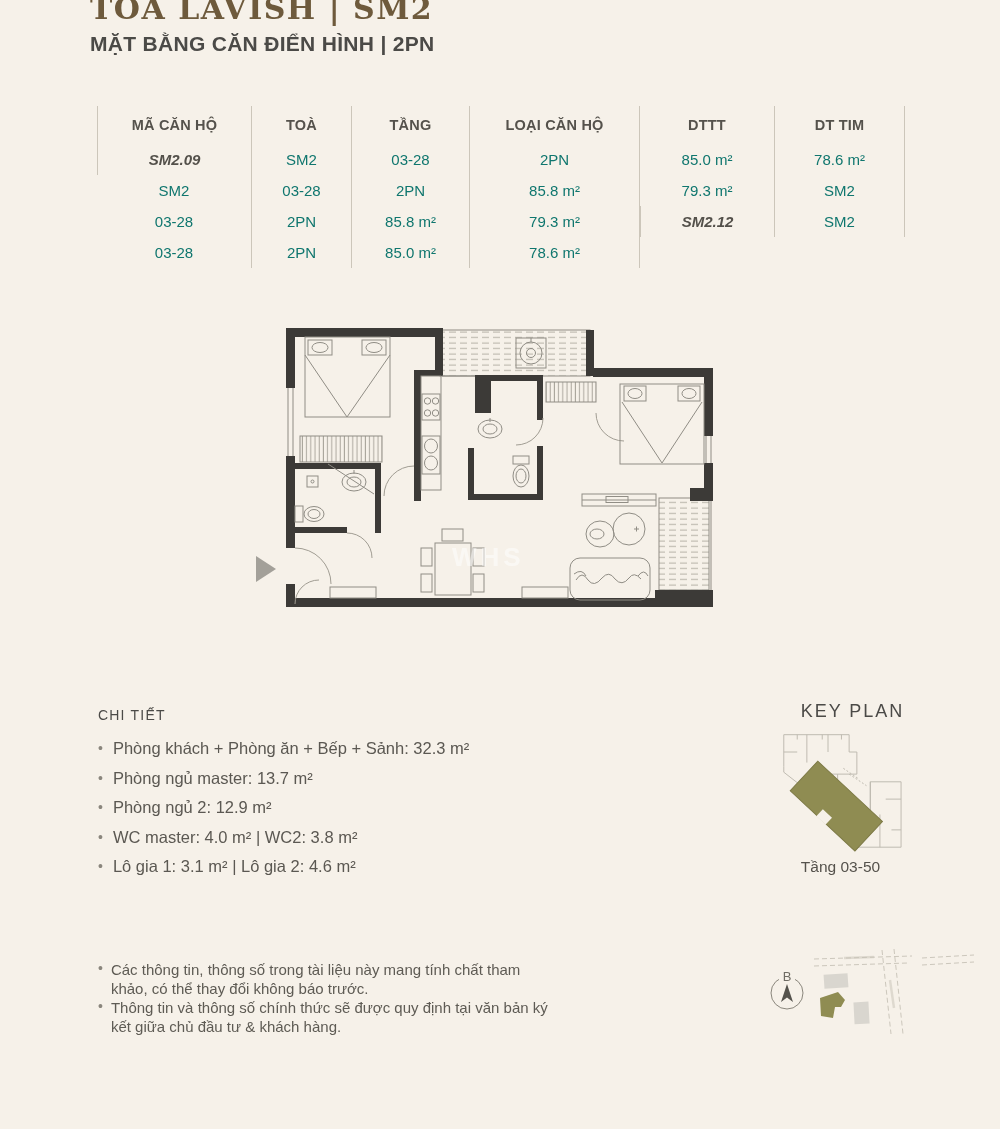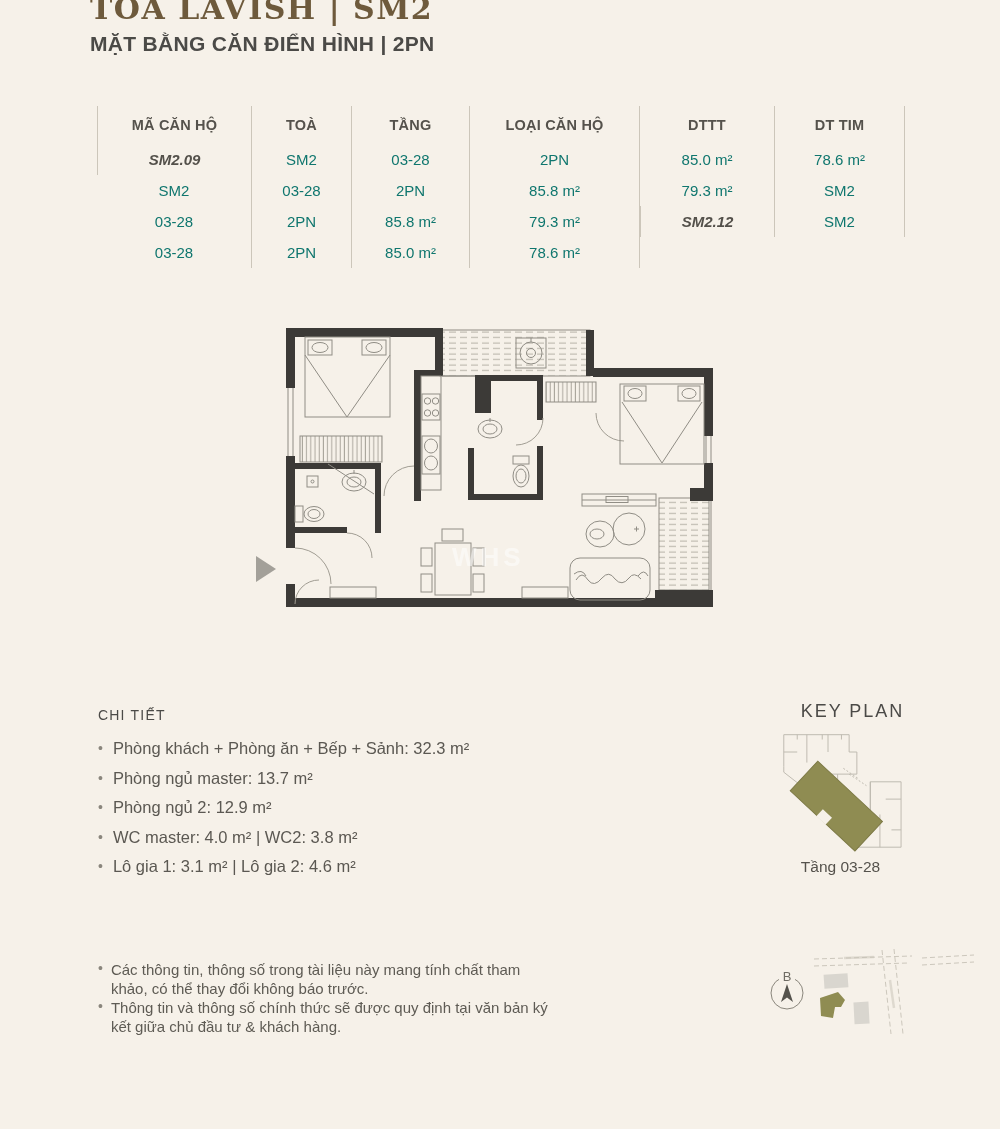--- a/index.html
+++ b/index.html
@@ -297,21 +297,21 @@
       <path d="M20,9 v5 M46,9 v5 M66,9 v5"></path>
       <path d="M96,58 H128 V126 H78 V92 H96 Z"></path>
       <path d="M96,58 V92 H78 M106,92 V126 M128,76 H112 M128,108 H118"></path>
       <path d="M74,50 L92,62 M68,44 L84,55" stroke-dasharray="2,2"></path>
     </g>
     <g transform="rotate(43 60 84)">
       <rect x="14" y="62" width="92" height="42" fill="#8f8c52" stroke="#7d7a46"></rect>
       <rect x="52" y="95" width="13" height="10" fill="#f6f1e9"></rect>
     </g>
   </svg>
-  <div class="keyplan-caption">Tầng 03-28</div>
+  <div class="keyplan-caption">Tầng 03-50</div>
 
   <div class="notes">
     <div class="note-item">
       <span class="bullet">•</span>
       <span>Các thông tin, thông số trong tài liệu này mang tính chất tham khảo, có thể thay đổi không báo trước.</span>
     </div>
     <div class="note-item">
       <span class="bullet">•</span>
       <span>Thông tin và thông số chính thức sẽ được quy định tại văn bản ký kết giữa chủ đầu tư &amp; khách hàng.</span>
     </div>

